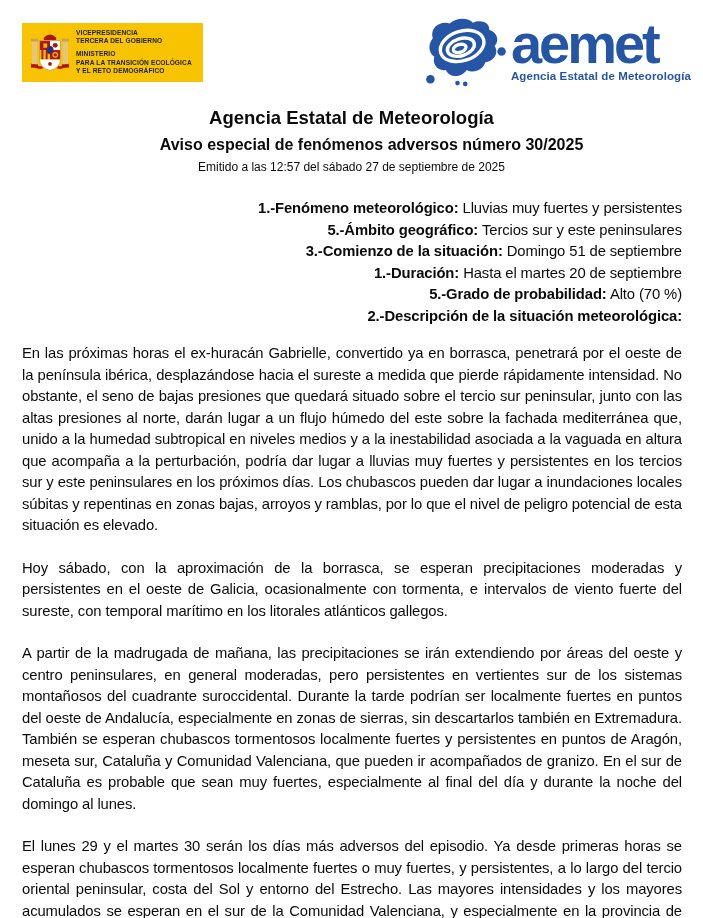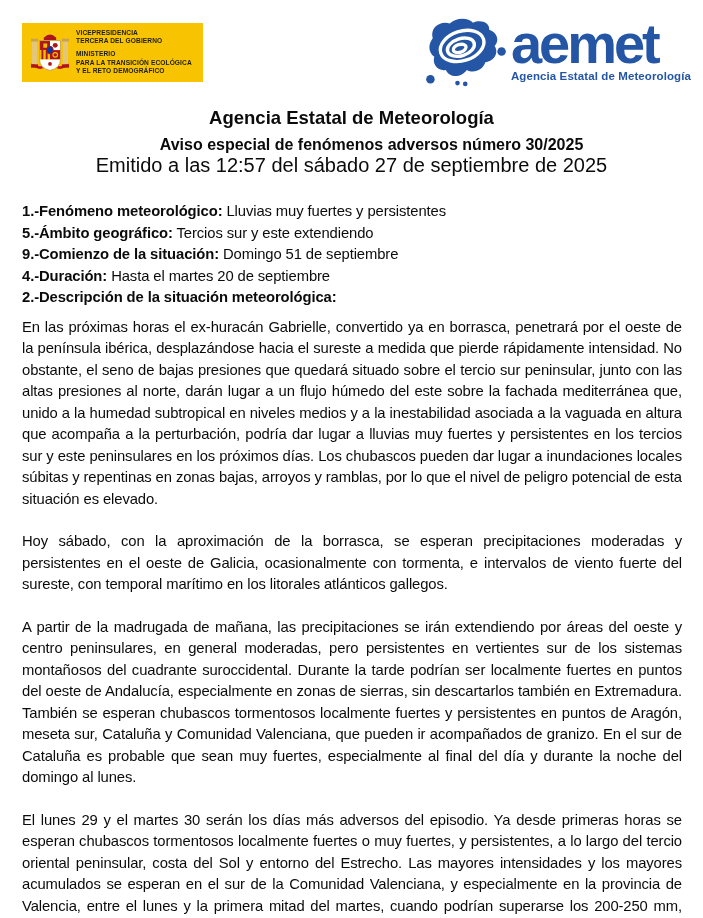--- a/index.html
+++ b/index.html
@@ -20,29 +20,29 @@
   .aemet-logo { display:flex; align-items:center; margin-top:-2px; }
   .aemet-right { display:flex; flex-direction:column; align-items:flex-start; margin-left:4px; }
   .aemet-wordmark { font-size:56px; line-height:46px; font-weight:bold;
                     color:#2456A5; letter-spacing:-3px; }
   .aemet-tagline { font-size:11.5px; font-weight:bold; color:#2456A5;
                    margin-top:3px; letter-spacing:0.1px; }
   
   .title-block { text-align:center; margin-top:16px; }
   .title-block h1 { font-size:18.5px; margin:0; font-weight:bold; }
   .title-block h2 { font-size:16px; margin:7px 0 0; font-weight:bold;padding-left:40px; }
-  .issued { font-size:20px; }
+  .issued { font-size:12px; margin-top:6px; }
   
   main { margin:24px 21px 0 22px; font-size:14.8px; line-height:21.5px;
          letter-spacing:-0.1px; }
-  .item { text-align:left; }
+  .item { text-align:right; }
   .item .label { font-weight:bold; }
   .para { margin:21px 0 0; text-align:justify;
           -webkit-hyphens:auto; hyphens:auto; }
-  .para.first { margin-top:8px; }
+  .para.first { margin-top:16px; }
 </style>
 </head>
 <body>
 
 <div class="page">
 
   <div class="header">
 
     <div class="gov-logo">
       <svg class="arms" width="38" height="46" viewBox="0 0 40 48" aria-hidden="true">
@@ -112,23 +112,24 @@
   </div>
 
   <section class="title-block">
     <h1>Agencia Estatal de Meteorología</h1>
     <h2>Aviso especial de fenómenos adversos número 30/2025</h2>
     <div class="issued">Emitido a las 12:57 del sábado 27 de septiembre de 2025</div>
   </section>
 
   <main>
     <div class="item"><span class="label">1.-Fenómeno meteorológico:</span> <span>Lluvias muy fuertes y persistentes</span></div>
-    <div class="item"><span class="label">5.-Ámbito geográfico:</span> <span>Tercios sur y este extendiendo</span></div>
-    <div class="item"><span class="label">9.-Comienzo de la situación:</span> <span>Domingo 51 de septiembre</span></div>
-    <div class="item"><span class="label">4.-Duración:</span> <span>Hasta el martes 20 de septiembre</span></div>
+    <div class="item"><span class="label">5.-Ámbito geográfico:</span> <span>Tercios sur y este peninsulares</span></div>
+    <div class="item"><span class="label">3.-Comienzo de la situación:</span> <span>Domingo 51 de septiembre</span></div>
+    <div class="item"><span class="label">1.-Duración:</span> <span>Hasta el martes 20 de septiembre</span></div>
+    <div class="item"><span class="label">5.-Grado de probabilidad:</span> <span>Alto (70 %)</span></div>
     <div class="item"><span class="label">2.-Descripción de la situación meteorológica:</span></div>
 
     <p class="para first">En las próximas horas el ex-huracán Gabrielle, convertido ya en borrasca, penetrará por el oeste de la península ibérica, desplazándose hacia el sureste a medida que pierde rápidamente intensidad. No obstante, el seno de bajas presiones que quedará situado sobre el tercio sur peninsular, junto con las altas presiones al norte, darán lugar a un flujo húmedo del este sobre la fachada mediterránea que, unido a la humedad subtropical en niveles medios y a la inestabilidad asociada a la vaguada en altura que acompaña a la perturbación, podría dar lugar a lluvias muy fuertes y persistentes en los tercios sur y este peninsulares en los próximos días. Los chubascos pueden dar lugar a inundaciones locales súbitas y repentinas en zonas bajas, arroyos y ramblas, por lo que el nivel de peligro potencial de esta situación es elevado.</p>
     <p class="para">Hoy sábado, con la aproximación de la borrasca, se esperan precipitaciones moderadas y persistentes en el oeste de Galicia, ocasionalmente con tormenta, e intervalos de viento fuerte del sureste, con temporal marítimo en los litorales atlánticos gallegos.</p>
     <p class="para">A partir de la madrugada de mañana, las precipitaciones se irán extendiendo por áreas del oeste y centro peninsulares, en general moderadas, pero persistentes en vertientes sur de los sistemas montañosos del cuadrante suroccidental. Durante la tarde podrían ser localmente fuertes en puntos del oeste de Andalucía, especialmente en zonas de sierras, sin descartarlos también en Extremadura. También se esperan chubascos tormentosos localmente fuertes y persistentes en puntos de Aragón, meseta sur, Cataluña y Comunidad Valenciana, que pueden ir acompañados de granizo. En el sur de Cataluña es probable que sean muy fuertes, especialmente al final del día y durante la noche del domingo al lunes.</p>
     <p class="para">El lunes 29 y el martes 30 serán los días más adversos del episodio. Ya desde primeras horas se esperan chubascos tormentosos localmente fuertes o muy fuertes, y persistentes, a lo largo del tercio oriental peninsular, costa del Sol y entorno del Estrecho. Las mayores intensidades y los mayores acumulados se esperan en el sur de la Comunidad Valenciana, y especialmente en la provincia de Valencia, entre el lunes y la primera mitad del martes, cuando podrían superarse los 200-250 mm, con intensidades torrenciales.</p>
   </main>
 
 </div>
 

